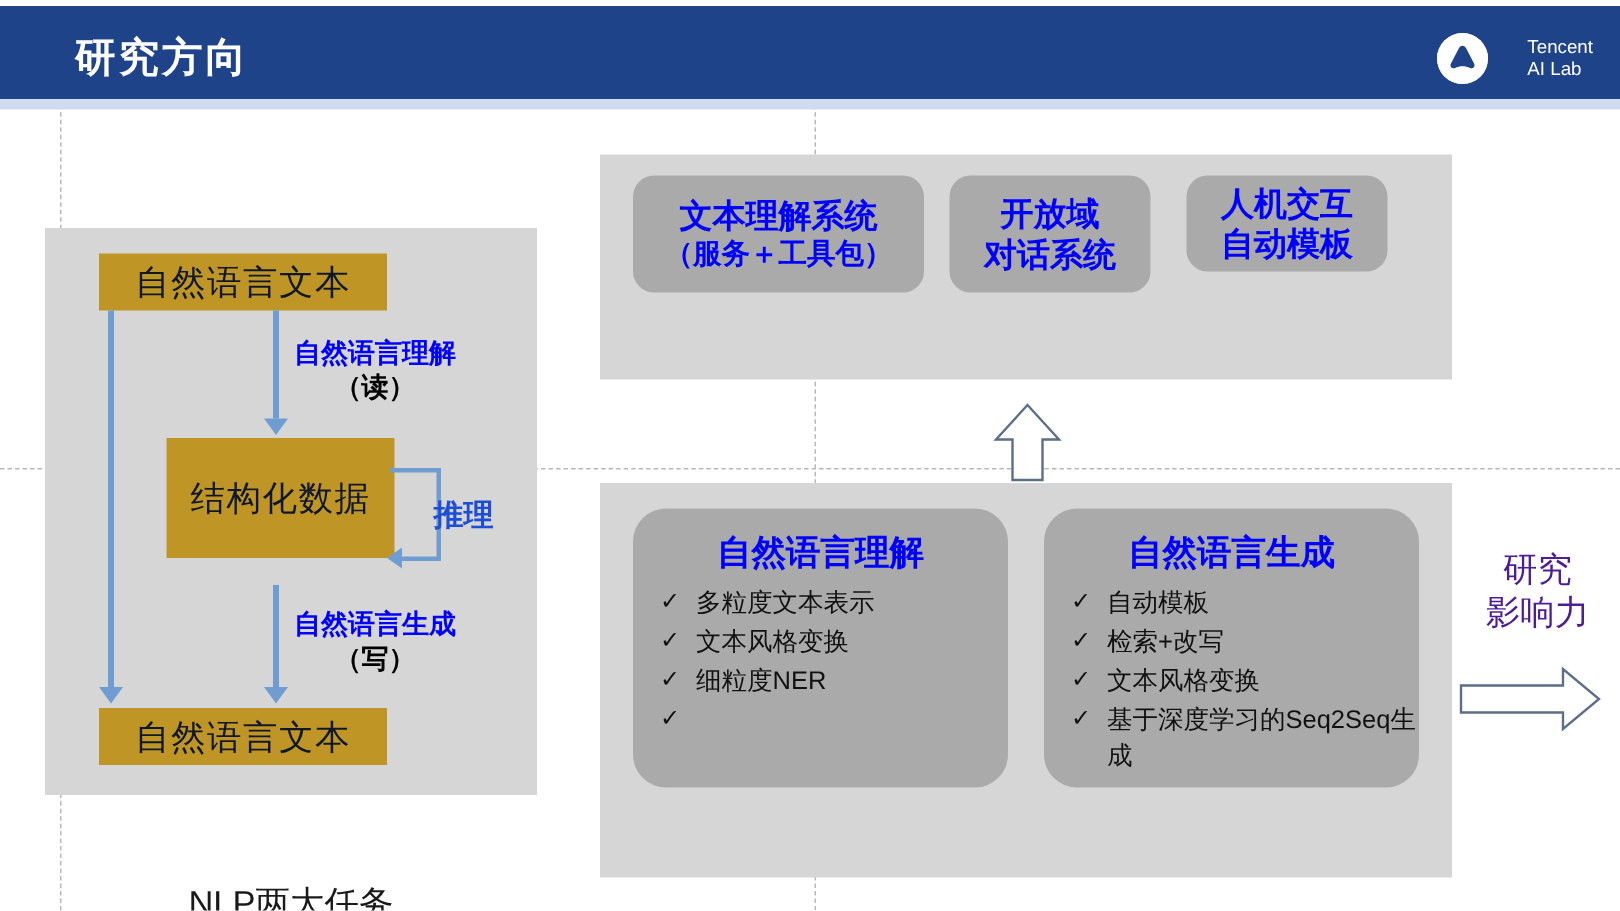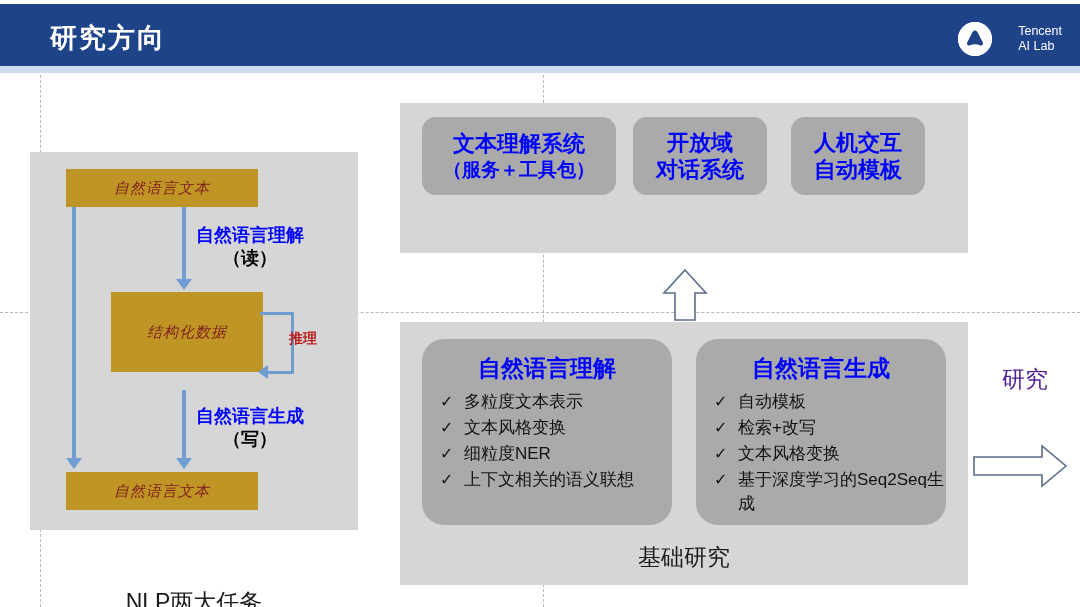--- a/index.html
+++ b/index.html
@@ -26,27 +26,27 @@
 
   
   .logo{position:absolute;right:18px;top:18px;display:flex;align-items:center;gap:26px;}
   .logo .mark{width:34px;height:34px;border-radius:50%;background:#ffffff;position:relative;}
   .logo .mark svg{position:absolute;left:0;top:0;}
   .logo .ltext{color:#ffffff;font-size:12.5px;line-height:15px;}
 
   
   .panel{position:absolute;background:#d6d6d6;}
   .goldbox{
-    position:absolute;background:#bf9625;color:#7f1d1d;
+    position:absolute;background:#bf9625;color:#0f172a;
     display:flex;align-items:center;justify-content:center;
-    font-size:15px;letter-spacing:1px;font-style:italic;
+    font-size:23px;letter-spacing:1px;
   }
   .bluelabel{position:absolute;color:#0000ff;font-weight:bold;font-size:18px;text-align:center;line-height:23px;}
   .bluelabel .sub{color:#000000;}
-  .blklabel{position:absolute;color:#b91c1c;font-weight:bold;font-size:14px;}
+  .blklabel{position:absolute;color:#1d4ed8;font-weight:bold;font-size:20px;}
 
   .arrow-v{position:absolute;width:0;border-left:4px solid #6f9dd1;}
   .arrow-head-d{
     position:absolute;width:0;height:0;
     border-left:8px solid transparent;border-right:8px solid transparent;
     border-top:11px solid #6f9dd1;
   }
   .arrow-head-l{
     position:absolute;width:0;height:0;
     border-top:7px solid transparent;border-bottom:7px solid transparent;
@@ -152,60 +152,60 @@
     <div class="pill" style="left:22px;top:14px;width:194px;height:78px;">
       <div class="l1">文本理解系统</div>
       <div class="l2">（服务＋工具包）</div>
     </div>
 
     <div class="pill" style="left:233px;top:14px;width:134px;height:78px;">
       <div class="l1">开放域</div>
       <div class="l1">对话系统</div>
     </div>
 
-    <div class="pill" style="left:391px;top:14px;width:134px;height:78px;">
+    <div class="pill" style="left:391px;top:14px;width:134px;height:64px;">
       <div class="l1">人机交互</div>
       <div class="l1">自动模板</div>
     </div>
 
   </div>
 
   <div class="outline-arrow" style="left:662px;top:268px;">
     <svg width="46" height="54" viewBox="0 0 46 54">
       <polygon points="23,2 44,25 33,25 33,52 13,52 13,25 2,25" fill="#ffffff" stroke="#5c6e88" stroke-width="1.6"></polygon>
     </svg>
   </div>
 
   <div class="panel" style="left:400px;top:322px;width:568px;height:263px;">
 
     <div class="bigbox" style="left:22px;top:17px;width:250px;height:186px;">
       <div class="hd">自然语言理解</div>
       <ul>
         <li><span class="ck">✓</span><span>多粒度文本表示</span></li>
         <li><span class="ck">✓</span><span>文本风格变换</span></li>
         <li><span class="ck">✓</span><span>细粒度NER</span></li>
-        <li><span class="ck">✓</span><span>上下文相关的语义联想</span></li>
+        <li><span class="ck">✓</span></li>
       </ul>
     </div>
 
     <div class="bigbox" style="left:296px;top:17px;width:250px;height:186px;">
       <div class="hd">自然语言生成</div>
       <ul>
         <li><span class="ck">✓</span><span>自动模板</span></li>
         <li><span class="ck">✓</span><span>检索+改写</span></li>
         <li><span class="ck">✓</span><span>文本风格变换</span></li>
         <li><span class="ck">✓</span><span>基于深度学习的Seq2Seq生成</span></li>
       </ul>
     </div>
 
-    <div class="caption" style="left:0;top:220px;width:568px;">基础研究</div>
   </div>
 
   <div class="rightlabel" style="left:975px;top:365px;width:100px;">
     <div>研究</div>
+    <div>影响力</div>
   </div>
 
   <div class="outline-arrow" style="left:972px;top:443px;">
     <svg width="96" height="46" viewBox="0 0 96 46">
       <polygon points="2,14 70,14 70,3 94,23 70,43 70,32 2,32" fill="#ffffff" stroke="#5c6e88" stroke-width="1.6"></polygon>
     </svg>
   </div>
 
 </div>
 

